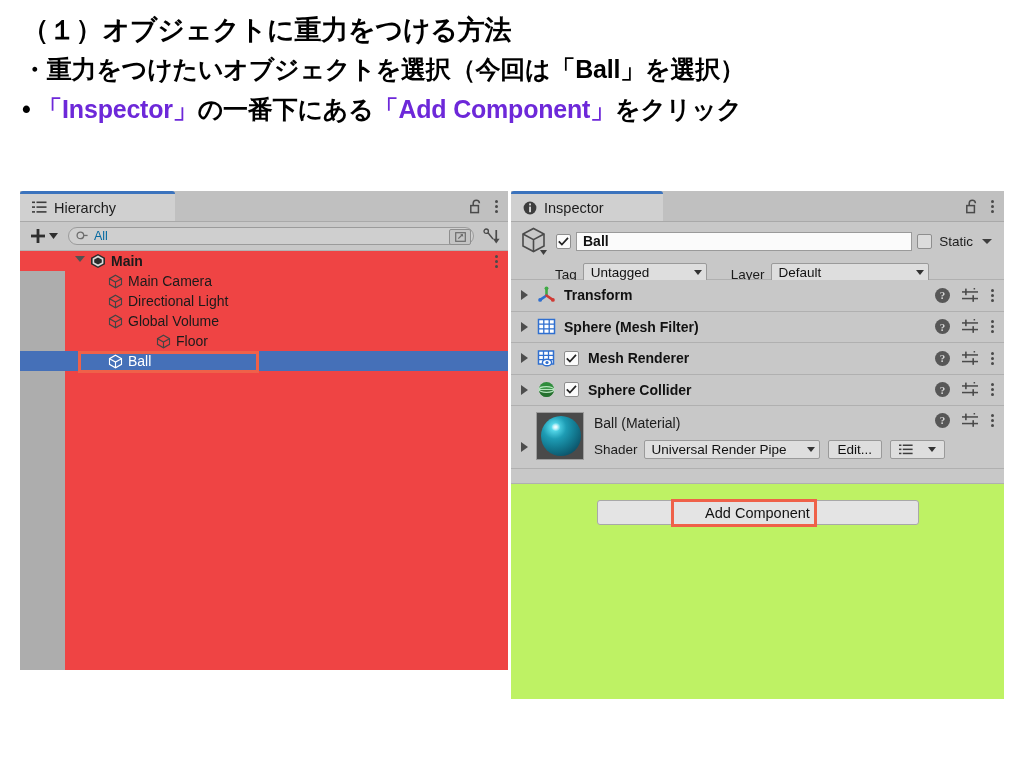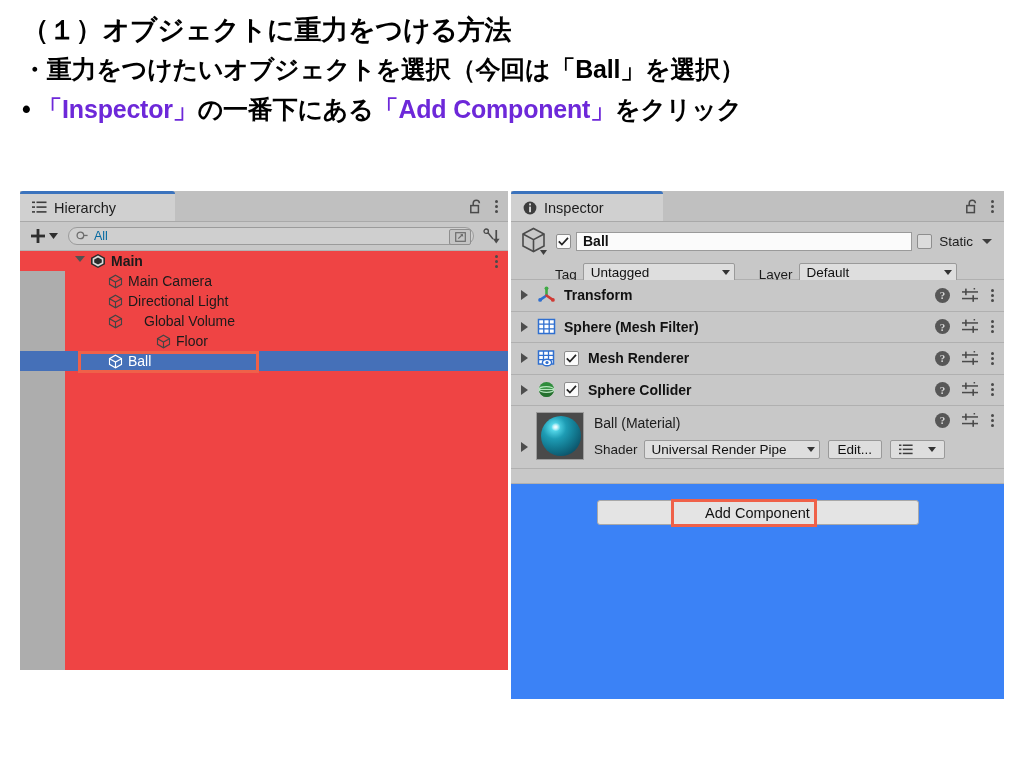--- a/index.html
+++ b/index.html
@@ -237,32 +237,32 @@
     height: 19px;
     background: #dedede;
     border: 1px solid #9a9a9a;
     border-radius: 2px;
     display: flex; align-items: center;
     padding: 0 4px 0 7px;
     font-size: 13.5px; color: #111;
     box-sizing: border-box;
     justify-content: space-between;
   }
-  .dd-tag { width: 152px; margin-top: 12px; }
+  .dd-tag { width: 124px; margin-top: 12px; }
   .dd-layer { width: 158px; }
   .dd-caret {
     width: 0; height: 0;
     border-left: 4.5px solid transparent;
     border-right: 4.5px solid transparent;
     border-top: 5px solid #333;
     margin-left: 6px;
   }
 
   
-  .i-body { background: #3b82f6; height: 419px; position: relative; }
+  .i-body { background: #bef264; height: 419px; position: relative; }
   .comp-row {
     height: 30.5px;
     display: flex;
     align-items: center;
     background: #c8c8c8;
     border-bottom: 1px solid #b0b0b0;
     padding-left: 10px;
     position: relative;
   }
   .comp-tri {
@@ -494,21 +494,21 @@
               </svg></span>
             <span class="h-label">Main Camera</span>
           </div>
           <div class="h-row" style="padding-left: 88px;">
             <span class="ico"><svg width="15" height="15" viewBox="0 0 16 16">
                 <polygon points="8,1.3 14.4,5 14.4,11 8,14.7 1.6,11 1.6,5" fill="none" stroke="#444444" stroke-width="1.2"></polygon>
                 <path d="M1.6 5 L8 8.6 L14.4 5 M8 8.6 L8 14.7" fill="none" stroke="#444444" stroke-width="1.2"></path>
               </svg></span>
             <span class="h-label">Directional Light</span>
           </div>
-          <div class="h-row" style="padding-left: 88px; gap: 16px;">
+          <div class="h-row" style="padding-left: 88px;">
             <span class="ico"><svg width="15" height="15" viewBox="0 0 16 16">
                 <polygon points="8,1.3 14.4,5 14.4,11 8,14.7 1.6,11 1.6,5" fill="none" stroke="#444444" stroke-width="1.2"></polygon>
                 <path d="M1.6 5 L8 8.6 L14.4 5 M8 8.6 L8 14.7" fill="none" stroke="#444444" stroke-width="1.2"></path>
               </svg></span>
             <span class="h-label">Global Volume</span>
           </div>
           <div class="h-row" style="padding-left: 88px; margin-left: 48px;">
             <span class="ico"><svg width="15" height="15" viewBox="0 0 16 16">
                 <polygon points="8,1.3 14.4,5 14.4,11 8,14.7 1.6,11 1.6,5" fill="none" stroke="#444444" stroke-width="1.2"></polygon>
                 <path d="M1.6 5 L8 8.6 L14.4 5 M8 8.6 L8 14.7" fill="none" stroke="#444444" stroke-width="1.2"></path>

